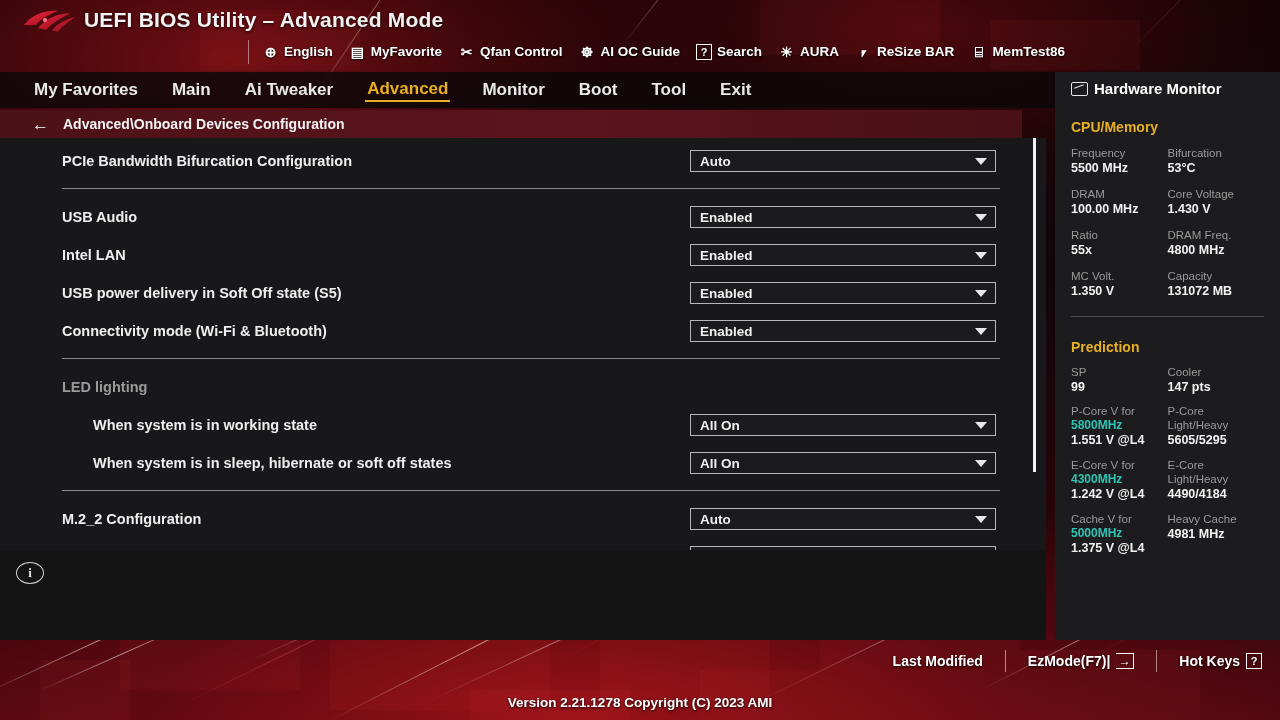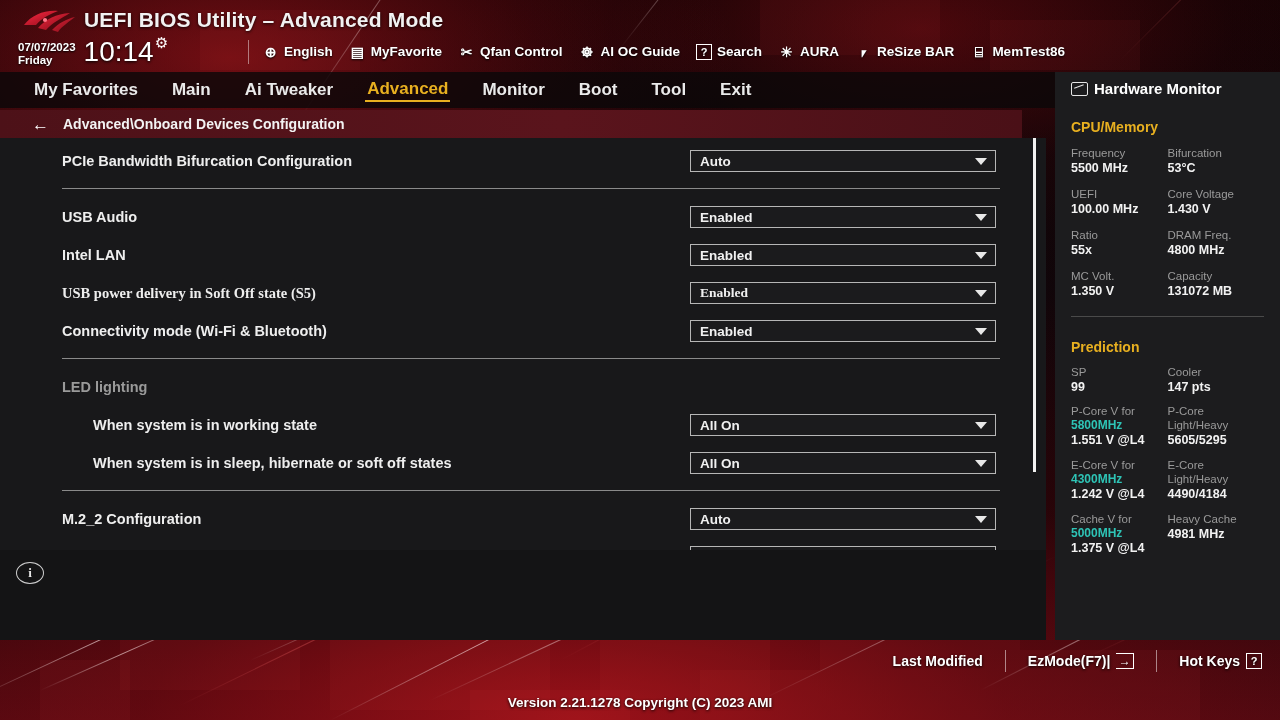--- a/index.html
+++ b/index.html
@@ -162,28 +162,20 @@
           <stop offset="0%" stop-color="#ff2b44"></stop>
             <stop offset="100%" stop-color="#8c0a18"></stop>
         </linearGradient>
       </defs>
       <path d="M6 19 C14 9, 26 4, 40 5 C32 8, 24 12, 18 19 Z" fill="url(#rg)"></path>
       <path d="M20 22 C28 13, 38 8, 52 7 C44 12, 34 17, 28 24 Z" fill="url(#rg)" opacity="0.9"></path>
       <path d="M34 24 C41 17, 48 13, 57 11 C51 16, 44 20, 40 26 Z" fill="url(#rg)" opacity="0.8"></path>
       <circle cx="27" cy="14" r="2.1" fill="#ff7788"></circle>
     </svg>
     <div id="title">UEFI BIOS Utility – Advanced Mode</div>
-    <div id="datetime">
-      <div id="date-block">
-        <div>07/07/2023</div>
-        <div>Friday</div>
-      </div>
-      <div id="clock">10:14</div>
-      <div id="gear-icon">⚙</div>
-    </div>
     <div id="hdr-sep"></div>
     <div id="hdr-tools">
         <div class="tool">
           <span class="gi">⊕</span>
           <span>English</span>
         </div>
         <div class="tool">
           <span class="gi">▤</span>
           <span>MyFavorite</span>
         </div>
@@ -247,21 +239,21 @@
             <span class="caret"></span>
           </div>
         </div>
         <div class="row" style="top: 98px;">
           <div class="lbl normal">Intel LAN</div>
           <div class="dd">
             <span class="val">Enabled</span>
             <span class="caret"></span>
           </div>
         </div>
-        <div class="row" style="top: 136px; font-family: Liberation Serif, serif;">
+        <div class="row" style="top: 136px;">
           <div class="lbl normal">USB power delivery in Soft Off state (S5)</div>
           <div class="dd">
             <span class="val">Enabled</span>
             <span class="caret"></span>
           </div>
         </div>
         <div class="row" style="top: 174px;">
           <div class="lbl normal">Connectivity mode (Wi-Fi &amp; Bluetooth)</div>
           <div class="dd">
             <span class="val">Enabled</span>
@@ -323,21 +315,21 @@
             <div class="hw-k">Frequency</div>
             <div class="hw-v">5500 MHz</div>
           </div>
           <div class="hw-col">
             <div class="hw-k">Bifurcation</div>
             <div class="hw-v">53°C</div>
           </div>
         </div>
         <div class="hw-grid">
           <div class="hw-col">
-            <div class="hw-k">UEFI</div>
+            <div class="hw-k">DRAM</div>
             <div class="hw-v">100.00 MHz</div>
           </div>
           <div class="hw-col">
             <div class="hw-k">Core Voltage</div>
             <div class="hw-v">1.430 V</div>
           </div>
         </div>
         <div class="hw-grid">
           <div class="hw-col">
             <div class="hw-k">Ratio</div>

